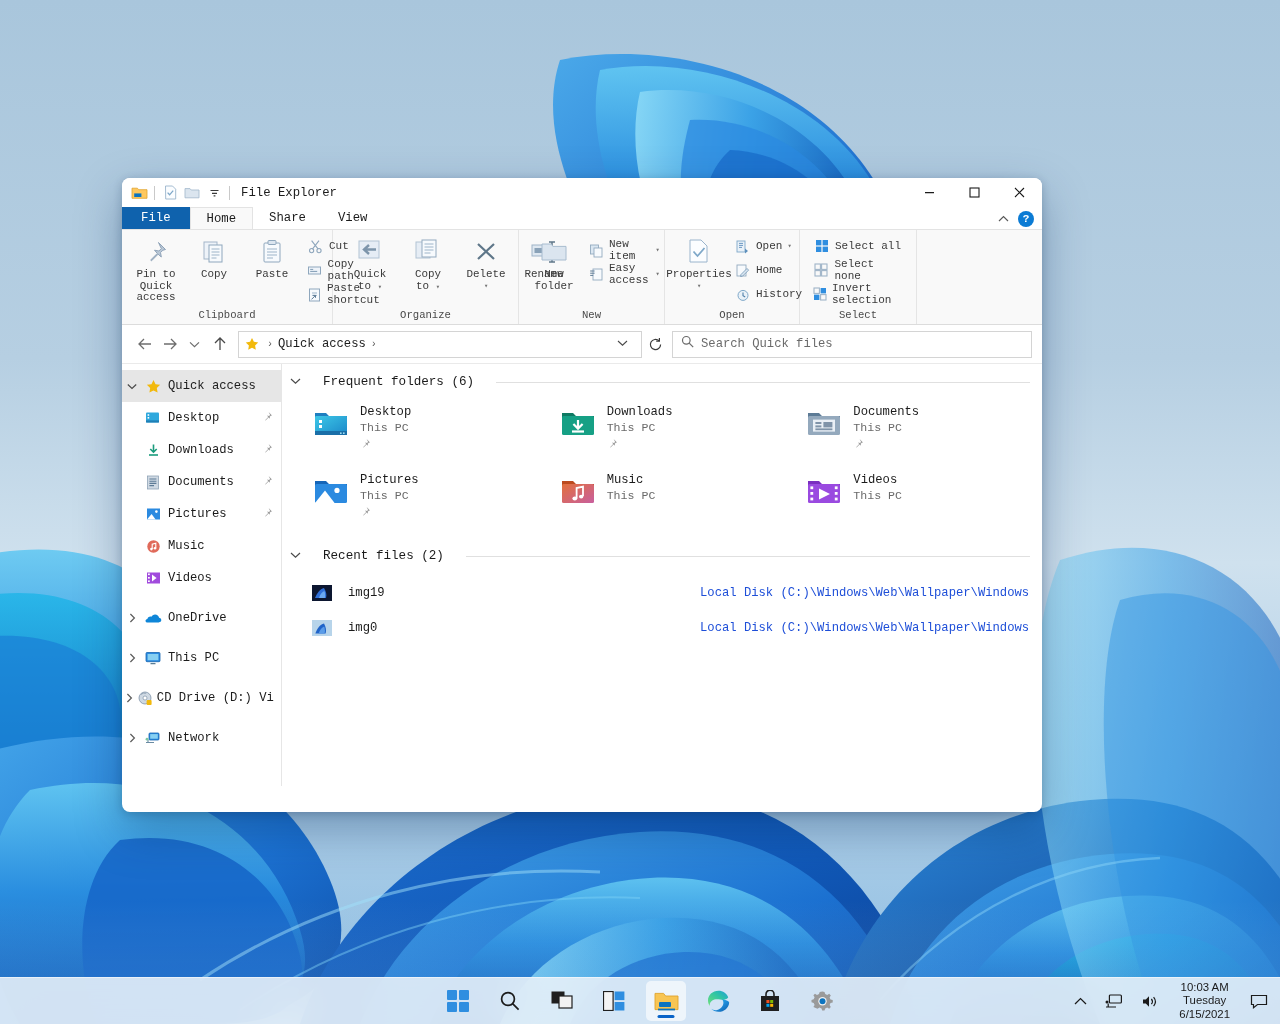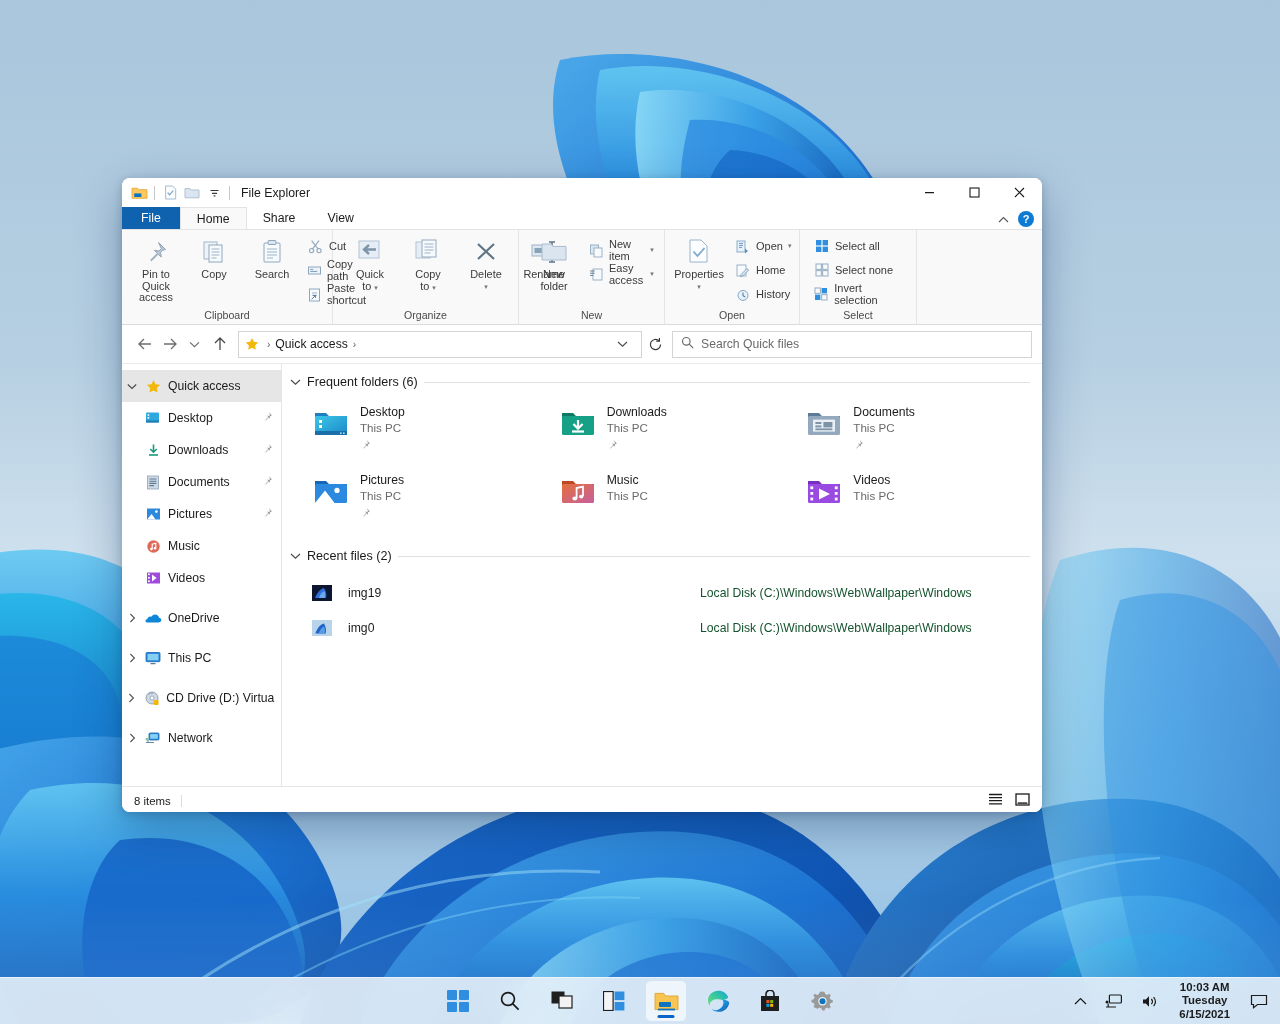--- a/index.html
+++ b/index.html
@@ -10,20 +10,21 @@
   }
   
   #desktop{position:absolute;inset:0;overflow:hidden;
     background:linear-gradient(180deg,#a7c5db 0%,#9dbdd6 22%,#bcd3e4 42%,#d7e5ef 52%,#cfe0ec 60%,#9cc6e4 70%,#3f8fd8 84%,#1257b0 100%);}
   #desktop svg{position:absolute;inset:0;width:1280px;height:1024px;display:block;}
   
   #explorer{
     position:absolute;left:122px;top:178px;width:920px;height:634px;
     background:#ffffff;border-radius:8px;overflow:hidden;
     box-shadow:0 18px 46px rgba(0,40,90,.34),0 2px 10px rgba(0,30,70,.22);
+    font-family:Liberation Mono, monospace;
   }
   
   .titlebar{height:29px;background:#ffffff;display:flex;align-items:center;position:relative;}
   .qat{display:flex;align-items:center;gap:0px;padding-left:6px;height:29px;}
   .qat .ic{width:22px;height:22px;display:flex;align-items:center;justify-content:center;}
   .qat .sep{width:1px;height:14px;background:#c9c9c9;margin:0 4px;}
   .win-title{font-size:12.3px;color:#1b1b1b;margin-left:7px;white-space:nowrap;}
   .wctrls{position:absolute;right:0;top:0;display:flex;height:29px;}
   .wbtn{width:45px;height:29px;display:flex;align-items:center;justify-content:center;}
   
@@ -66,49 +67,49 @@
   .bodyarea{display:flex;height:422px;border-top:1px solid #eaeaea;}
   .navpane{width:159px;background:#fff;border-right:1px solid #e6e6e6;padding-top:6px;overflow:hidden;}
   .navrow{height:32px;display:flex;align-items:center;font-size:12.2px;color:#1b1b1b;padding-right:6px;position:relative;}
   .navrow.sel{background:#e6e6e6;}
   .navrow .exp{width:20px;display:flex;align-items:center;justify-content:center;color:#5a5a5a;font-size:10px;}
   .navrow .nicon{width:22px;display:flex;align-items:center;justify-content:center;}
   .navrow .ntext{margin-left:4px;white-space:nowrap;overflow:hidden;}
   .navrow .pin{position:absolute;right:8px;color:#9a9a9a;}
   .navrow.child{padding-left:20px;}
   .content{flex:1;background:#fff;padding:6px 12px 0 8px;overflow:hidden;}
-  .secthead{display:flex;align-items:center;gap:6px;height:24px;}
+  .secthead{display:flex;align-items:center;gap:22px;height:24px;}
   .secthead .sc{color:#5a5a5a;font-size:10px;}
   .secthead .st{font-size:12.6px;color:#1b1b1b;white-space:nowrap;}
   .secthead .rule{flex:1;height:1px;background:#e0e0e0;}
   .grid{display:grid;grid-template-columns:repeat(3,1fr);row-gap:0px;margin-top:6px;}
   .fitem{display:flex;gap:10px;height:64px;padding-left:22px;align-items:flex-start;padding-top:4px;}
   .fitem .ficon{width:38px;height:38px;flex:none;}
   .fmeta{display:flex;flex-direction:column;padding-top:1px;}
   .fname{font-size:12.2px;color:#1b1b1b;line-height:15px;}
   .fsub{font-size:11.6px;color:#6a6a6a;line-height:15px;}
   .fpin{margin-top:1px;color:#9a9a9a;}
   .rfrow{display:flex;align-items:center;height:35px;padding-left:22px;}
   .rfrow .ricon{width:20px;height:16px;flex:none;margin-right:16px;}
   .rfname{font-size:12.2px;color:#1b1b1b;width:352px;}
-  .rfpath{font-size:12.2px;color:#14532d;}
+  .rfpath{font-size:12.2px;color:#1d4ed8;}
   
   .statusbar{height:28px;background:#fff;border-top:1px solid #e6e6e6;display:flex;align-items:center;
     padding:0 12px;}
   .stitems{font-size:11.4px;color:#1b1b1b;padding-right:10px;border-right:1px solid #dcdcdc;}
   .stviews{margin-left:auto;display:flex;gap:12px;align-items:center;}
   
   #taskbar{position:absolute;left:0;bottom:0;width:1280px;height:46px;background:rgba(235,242,249,.88);
     backdrop-filter:blur(18px);display:flex;align-items:center;border-top:1px solid rgba(255,255,255,.5);}
   .tbcenter{position:absolute;left:0;right:0;display:flex;justify-content:center;align-items:center;gap:12px;}
   .tbicon{width:40px;height:40px;border-radius:5px;display:flex;align-items:center;justify-content:center;position:relative;}
   .tbicon.active{background:rgba(255,255,255,.62);}
   .tbicon.active::after{content:"";position:absolute;bottom:3px;left:50%;transform:translateX(-50%);
     width:17px;height:3px;border-radius:2px;background:#0a64c8;}
-  .tray{position:absolute;right:8px;display:flex;align-items:center;gap:10px;height:46px;font-weight:bold;}
+  .tray{position:absolute;right:8px;display:flex;align-items:center;gap:10px;height:46px;}
   .traybtn{display:flex;align-items:center;justify-content:center;padding:4px 4px;color:#1b1b1b;}
   .clock{display:flex;flex-direction:column;align-items:center;font-size:11.4px;color:#1b1b1b;
     line-height:13.5px;padding:0 6px;}
 </style>
 </head>
 <body>
 
 <div id="desktop">
   <svg viewBox="0 0 1280 1024" preserveAspectRatio="none" aria-hidden="true">
     <defs>
@@ -278,21 +279,21 @@
           <span>Copy</span>
         </div>
         <div class="bigbtn">
           <span class="gl">
             <svg width="28" height="28" viewBox="0 0 28 28">
               <rect x="6" y="5" width="16" height="19" rx="1" fill="#f7fafd" stroke="#8fa7bd" stroke-width="1"></rect>
               <rect x="10" y="2.5" width="8" height="4" rx="1" fill="#dbe5ef" stroke="#8fa7bd" stroke-width="1"></rect>
               <path d="M9 11h10M9 14h10M9 17h10M9 20h6" stroke="#9db4c9" stroke-width="1"></path>
             </svg>
           </span>
-          <span>Search</span>
+          <span>Paste</span>
         </div>
         <div class="smallcol">
           <div class="smallbtn">
             <span class="gl">
               <svg width="15" height="15" viewBox="0 0 15 15">
                 <circle cx="3.6" cy="11.6" r="2.1" fill="none" stroke="#8fa7bd" stroke-width="1.1"></circle>
                 <circle cx="11" cy="11.6" r="2.1" fill="none" stroke="#8fa7bd" stroke-width="1.1"></circle>
                 <path d="M4.4 10.2L11 1.6M10.2 10.2L3.6 1.6" stroke="#8fa7bd" stroke-width="1.1"></path>
               </svg>
             </span>
@@ -900,36 +901,20 @@
               <path d="M6.6 13.4c1.2-3.4 3.2-6 5.6-7 .8 2.4 1 5 .4 7z" fill="#5a9ce8"></path>
             </svg>
           </span>
           <span class="rfname">img0</span>
           <span class="rfpath">Local Disk (C:)\Windows\Web\Wallpaper\Windows</span>
         </div>
       </div>
     </div>
   </div>
 
-  <div class="statusbar">
-    <span class="stitems">8 items</span>
-    <span class="stviews">
-      <span>
-        <svg width="15" height="13" viewBox="0 0 15 13">
-          <path d="M1 1.5h13M1 4.6h13M1 7.7h13M1 10.8h13" stroke="#1b1b1b" stroke-width="1.3"></path>
-        </svg>
-      </span>
-      <span>
-        <svg width="15" height="13" viewBox="0 0 15 13">
-          <rect x="1" y="1" width="13" height="11" fill="none" stroke="#1b1b1b" stroke-width="1.3"></rect>
-          <rect x="2.6" y="9.4" width="9.8" height="1.4" fill="#1b1b1b"></rect>
-        </svg>
-      </span>
-    </span>
-  </div>
 </div>
 
 <div id="taskbar">
   <div class="tbcenter">
 
     <div class="tbicon">
       <svg width="22" height="22" viewBox="0 0 22 22">
         <rect x="0" y="0" width="10" height="10" rx="1" fill="#2f8ee0"></rect>
         <rect x="12" y="0" width="10" height="10" rx="1" fill="#2f8ee0"></rect>
         <rect x="0" y="12" width="10" height="10" rx="1" fill="#2f8ee0"></rect>

